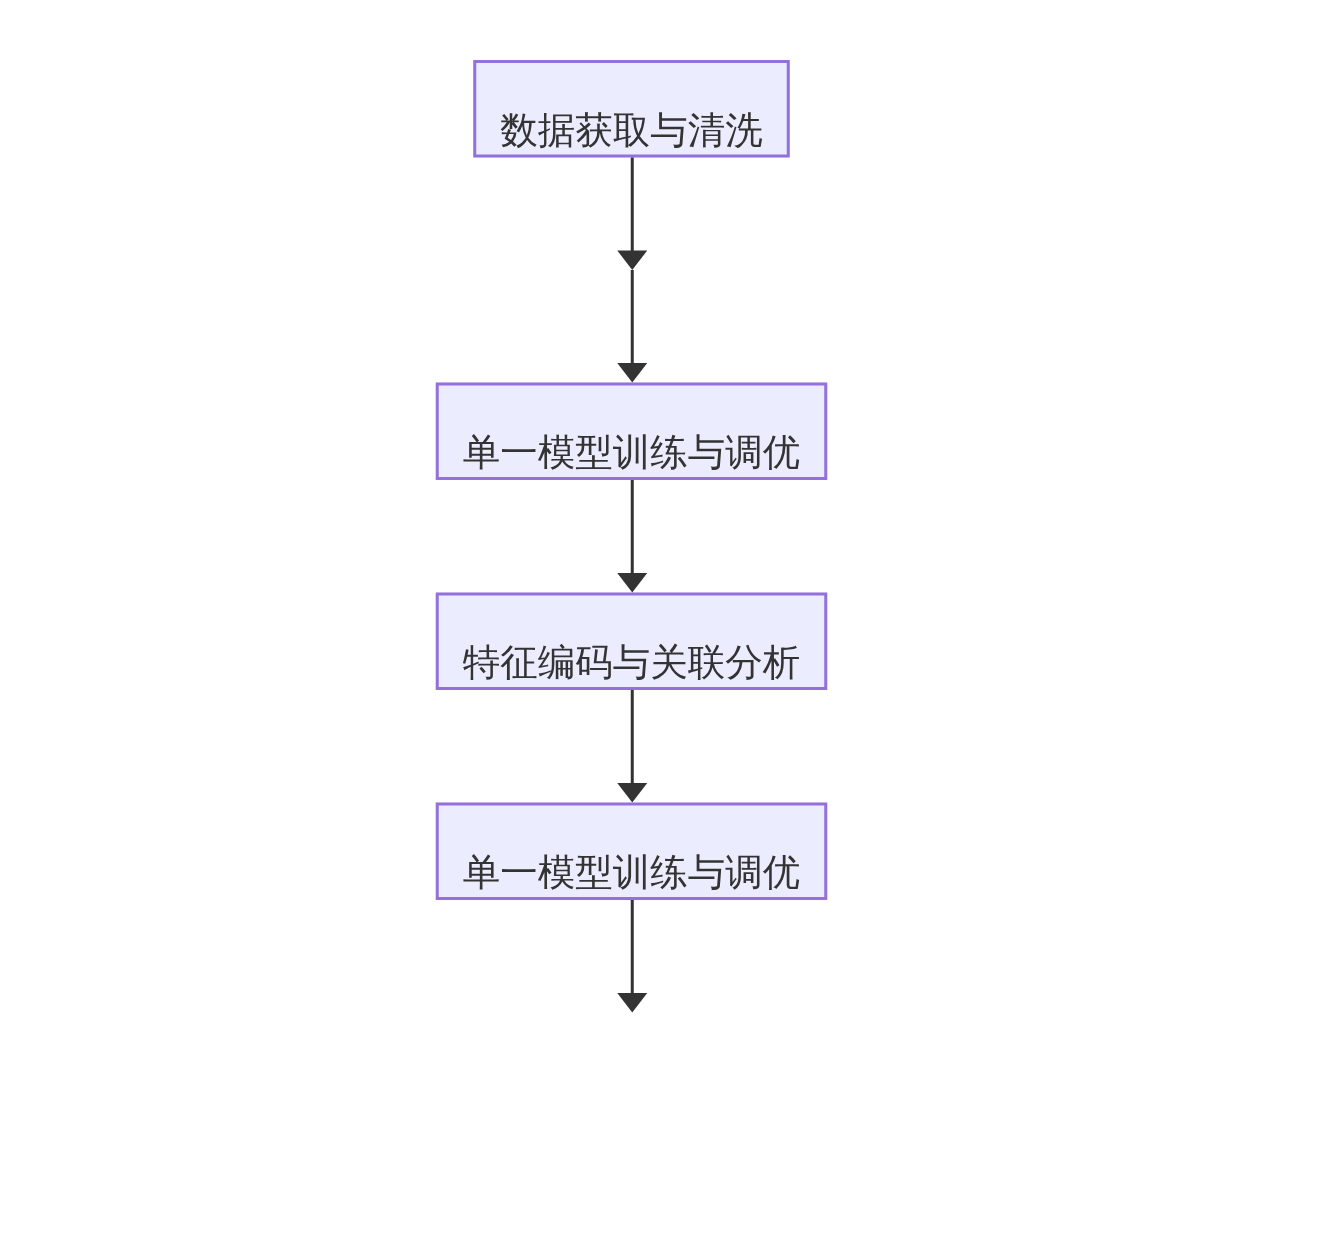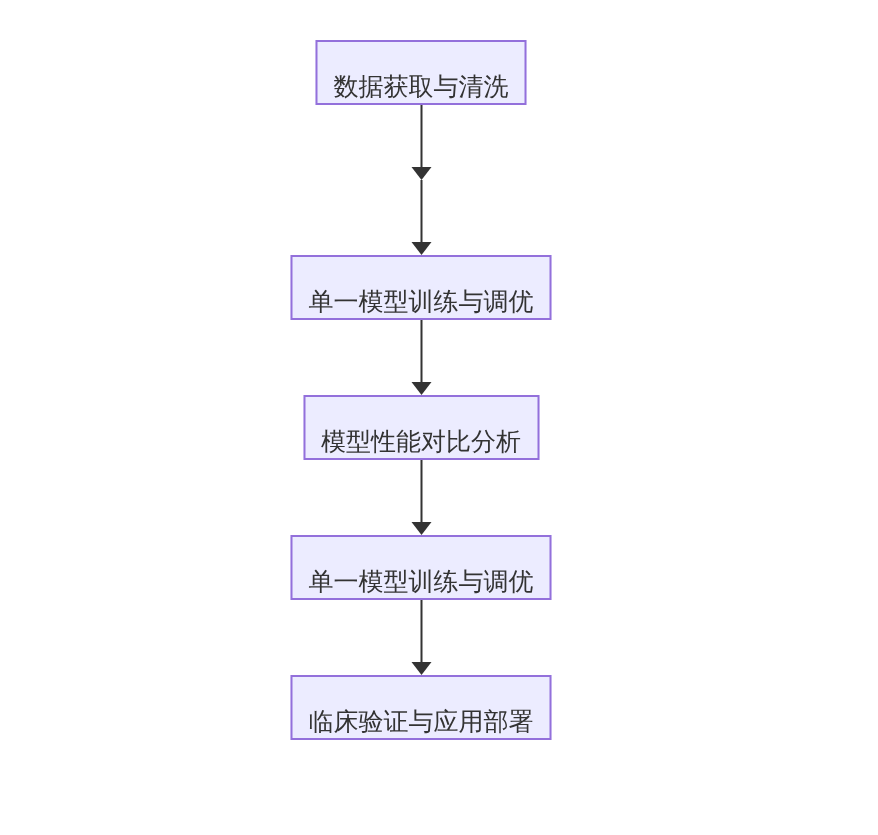--- a/index.html
+++ b/index.html
@@ -86,35 +86,32 @@
     <div class="flow-node w9">
       <span>单一模型训练与调优</span>
     </div>
 
     <div class="arrow">
       <div class="shaft"></div>
       <div class="head"></div>
     </div>
 
     <div class="flow-node w8">
-      <span>模型性能对比分析</span>
+      <span>特征编码与关联分析</span>
     </div>
 
     <div class="arrow">
       <div class="shaft"></div>
       <div class="head"></div>
     </div>
 
     <div class="flow-node w8">
       <span>单一模型训练与调优</span>
     </div>
 
     <div class="arrow">
       <div class="shaft"></div>
       <div class="head"></div>
     </div>
 
-    <div class="flow-node w9">
-      <span>临床验证与应用部署</span>
-    </div>
 
   </div>
 </div>
 
 </body></html>

